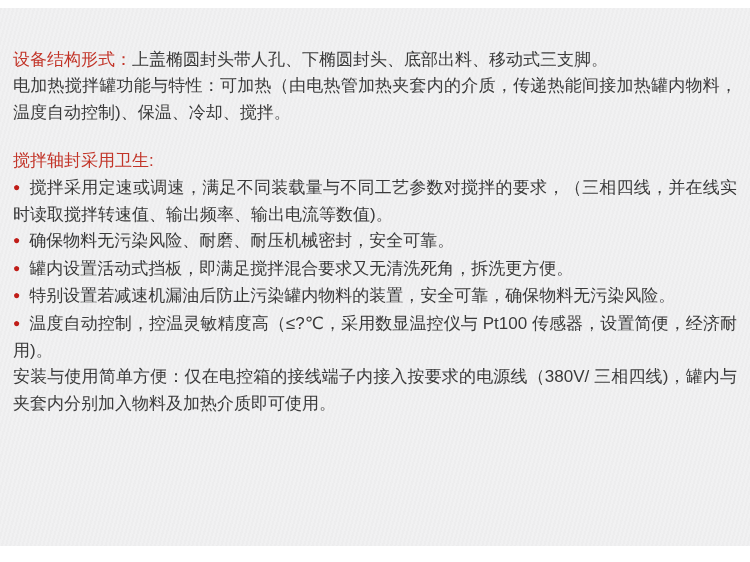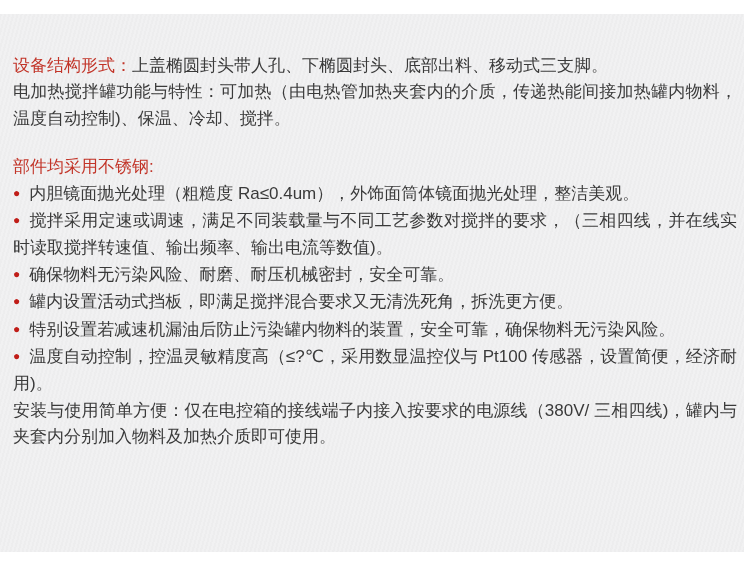--- a/index.html
+++ b/index.html
@@ -9,25 +9,24 @@
     font-family:"Liberation Sans","DejaVu Sans",sans-serif;
     overflow:hidden;
   }
   .page{width:750px;height:562px;background:#ffffff;}
   .panel{
     position:relative;
     top:8px;
     width:724px;height:499px;
     background:#f1f1f2;
     background-image:repeating-linear-gradient(105deg,rgba(0,0,0,0.015) 0 2px,rgba(255,255,255,0.02) 2px 4px);
-    padding:39px 7px 0 13px;
+    padding:39px 14px 0 13px;
     color:#3a3a3a;
     font-size:17px;
     line-height:26.4px;
-    margin-top:6px;
   }
   .para{margin:0;padding:0;text-align:justify;text-justify:inter-ideograph;}
   .red{color:#c23428;}
   .heading{margin-top:22px;}
   .bullet{
     color:#c01d18;
     font-size:12px;
     margin-right:9px;
     position:relative;
     top:-2px;
@@ -36,26 +35,25 @@
 </head>
 <body>
 
 <div class="page">
   <div class="panel">
 
     <p class="para"><span class="red">设备结构形式：</span><span>上盖椭圆封头带人孔、下椭圆封头、底部出料、移动式三支脚。</span></p>
 
     <p class="para">电加热搅拌罐功能与特性：可加热（由电热管加热夹套内的介质，传递热能间接加热罐内物料，温度自动控制)、保温、冷却、搅拌。</p>
 
-    <p class="para red heading">部件均采用不锈钢:</p>
+    <p class="para red heading">搅拌轴封采用卫生:</p>
 
     <div>
 
 
-        <p class="para feature"><span class="bullet">●</span><span>内胆镜面抛光处理（粗糙度 Ra≤0.4um），外饰面筒体镜面抛光处理，整洁美观。</span></p>
 
         <p class="para feature"><span class="bullet">●</span><span>搅拌采用定速或调速，满足不同装载量与不同工艺参数对搅拌的要求，（三相四线，并在线实时读取搅拌转速值、输出频率、输出电流等数值)。</span></p>
 
 
         <p class="para feature"><span class="bullet">●</span><span>确保物料无污染风险、耐磨、耐压机械密封，安全可靠。</span></p>
 
         <p class="para feature"><span class="bullet">●</span><span>罐内设置活动式挡板，即满足搅拌混合要求又无清洗死角，拆洗更方便。</span></p>
 
         <p class="para feature"><span class="bullet">●</span><span>特别设置若减速机漏油后防止污染罐内物料的装置，安全可靠，确保物料无污染风险。</span></p>
 

